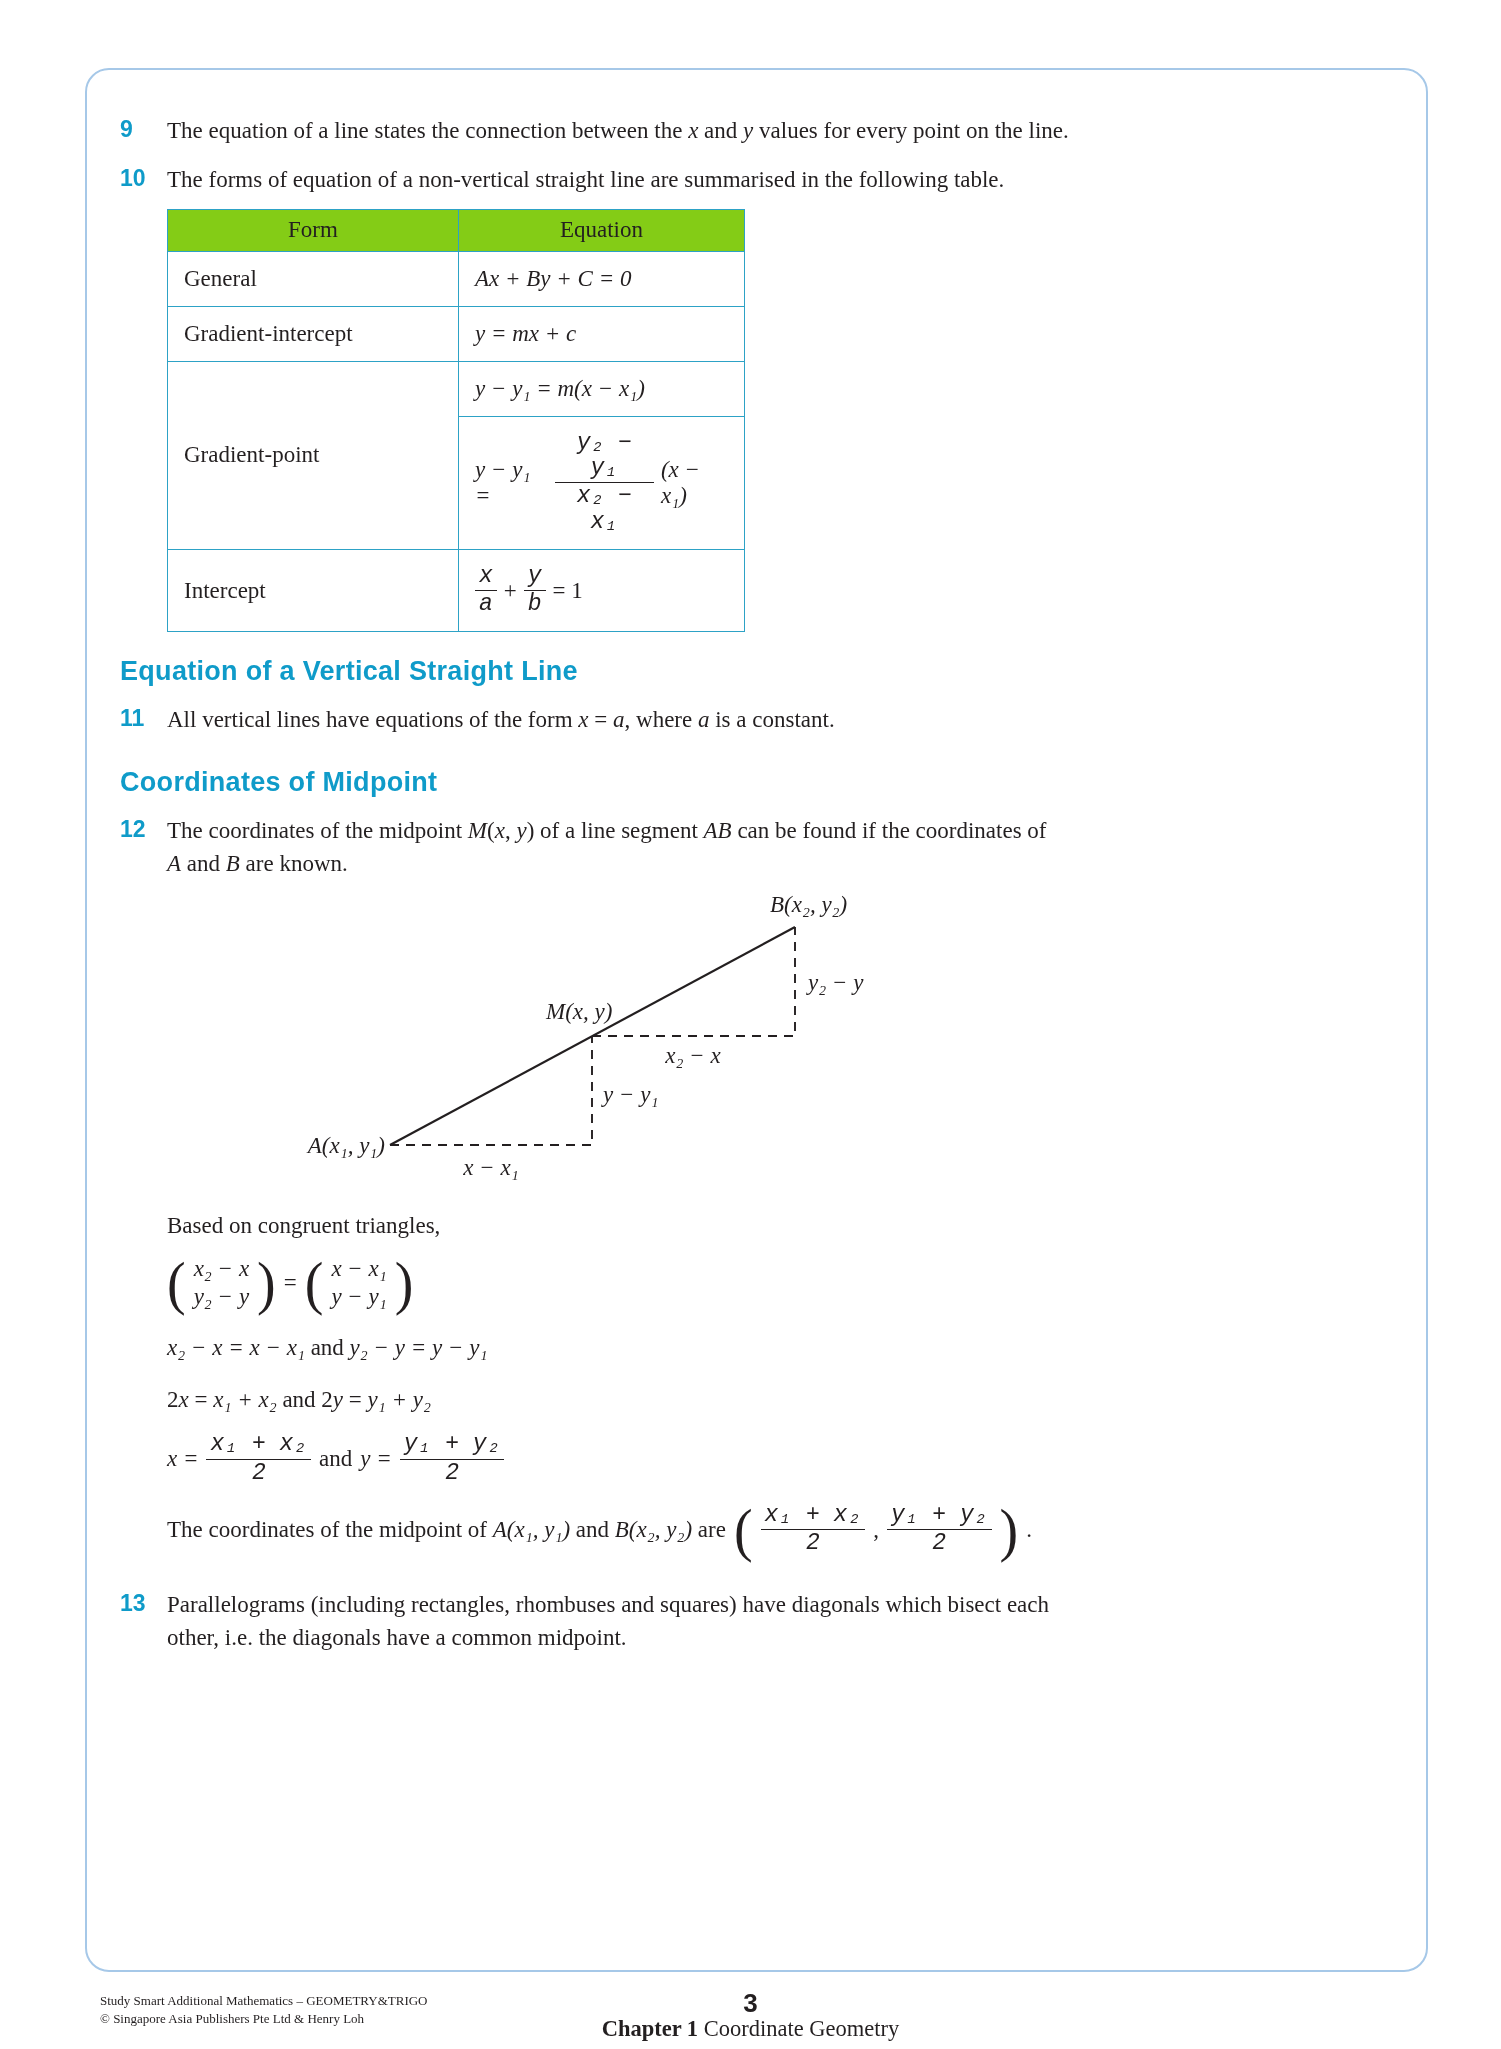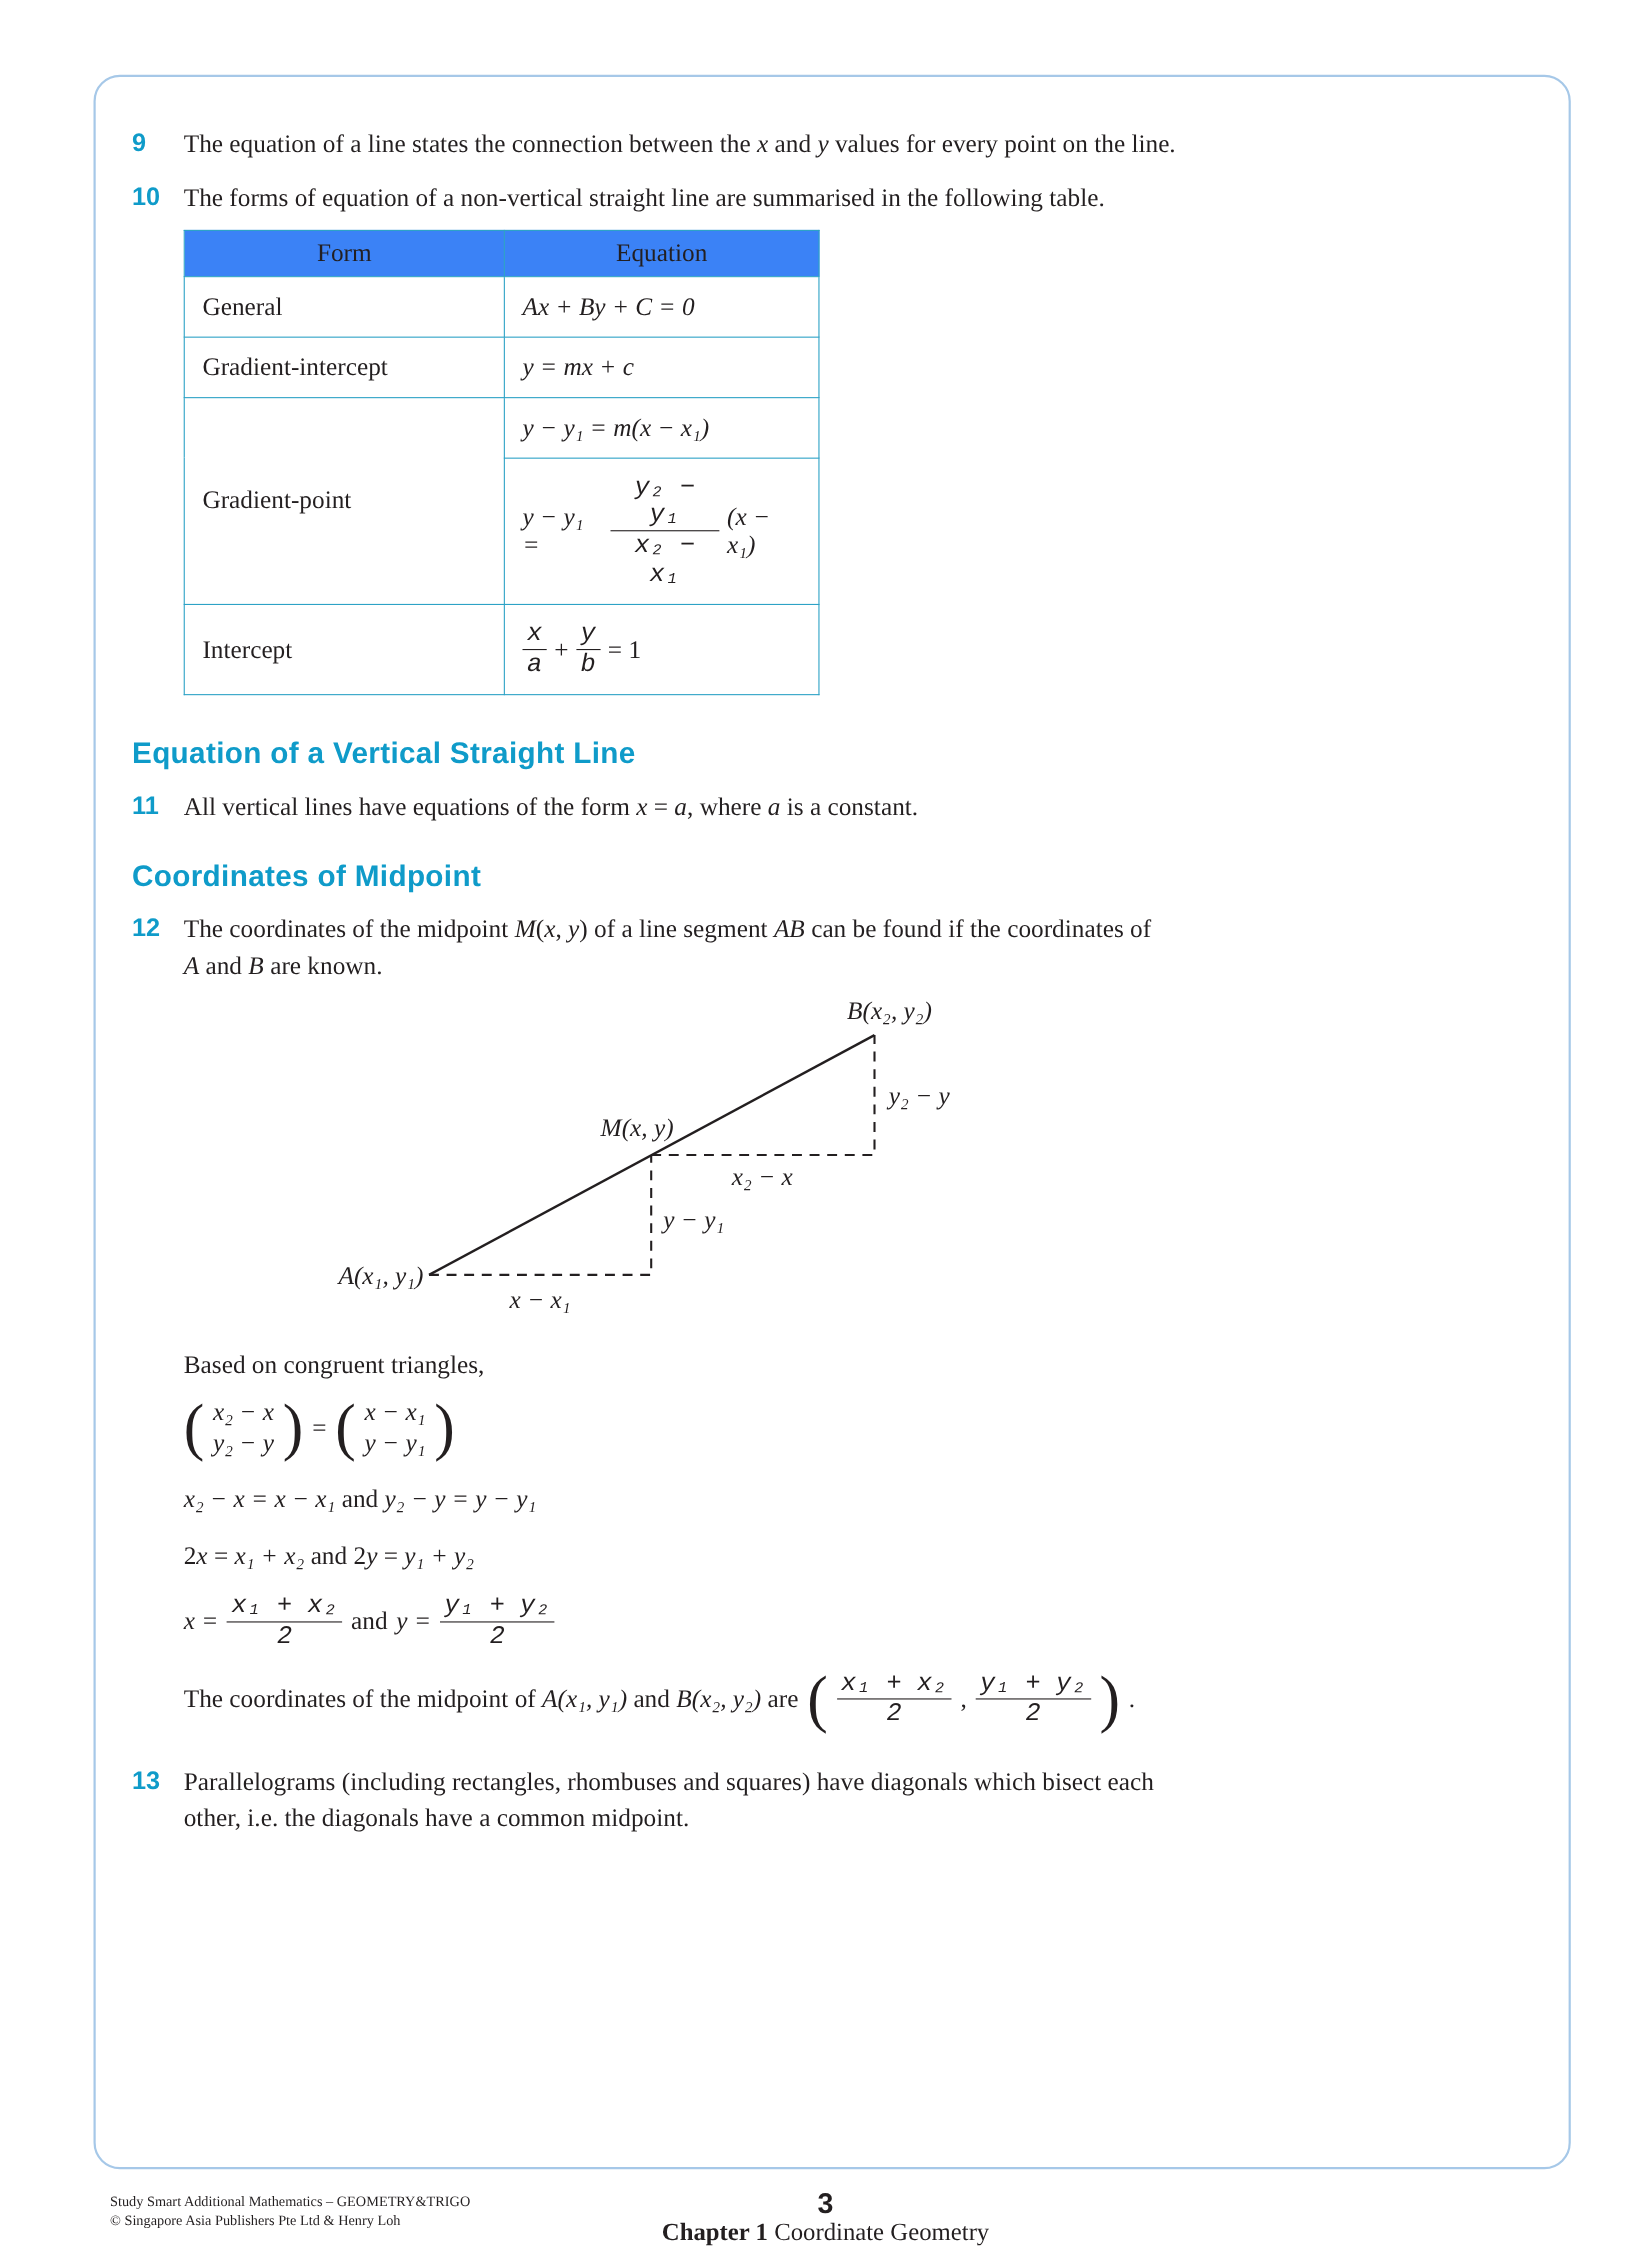--- a/index.html
+++ b/index.html
@@ -11,34 +11,34 @@
   }
   .frame {
     position:absolute; left:85px; top:68px; width:1343px; height:1904px;
     border:2.5px solid #a6c8e8; border-radius:24px;
     padding:28px 20px 0 33px;
   }
   .teal-h {
     font-family:"Liberation Sans","DejaVu Sans",sans-serif;
     font-weight:bold; color:#0f9bc9; font-size:27px; letter-spacing:0.3px;
   }
-  h2.vertical { margin-top:38px; }
+  h2.vertical { margin-top:24px; }
   h2.midpoint { margin-top:30px; }
   .item { display:flex; margin-top:16px; font-size:23px; }
   .inum {
     flex:0 0 47px; font-family:"Liberation Sans","DejaVu Sans",sans-serif;
     font-weight:bold; color:#0f9bc9; font-size:23px; padding-top:2px;
   }
   .itext { flex:1; line-height:1.45; }
   .i { font-style:italic; }
   
   .eq-table { border-collapse:collapse; margin:12px 0 0 47px; }
   .eq-table th, .eq-table td { border:1.7px solid #2da2c6; font-size:23px; }
   .eq-table th {
-    background:#3b82f6; height:42px; text-align:center; font-weight:normal;
+    background:#84cc16; height:42px; text-align:center; font-weight:normal;
   }
   th.col-form { width:291px; }
   th.col-eq   { width:286px; }
   .eq-table td { padding:14px 16px; vertical-align:middle; }
   td.eq-cell { font-style:italic; }
   .eq-flex { display:flex; align-items:center; gap:7px; font-style:italic; }
   
   .frac {
     display:inline-flex; flex-direction:column; align-items:center;
     text-align:center; font-style:italic; line-height:1.1; vertical-align:middle;

